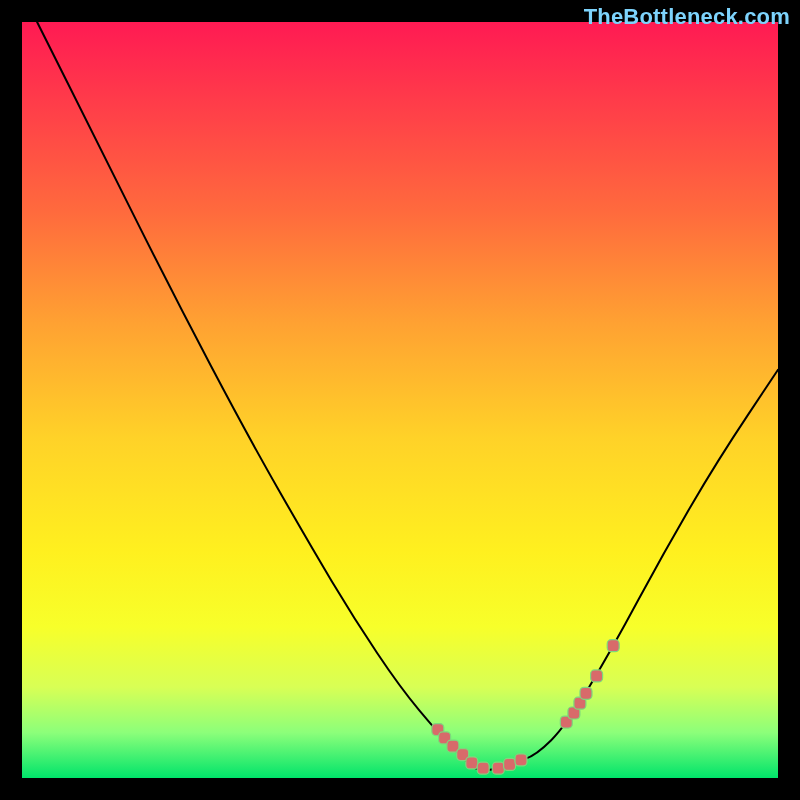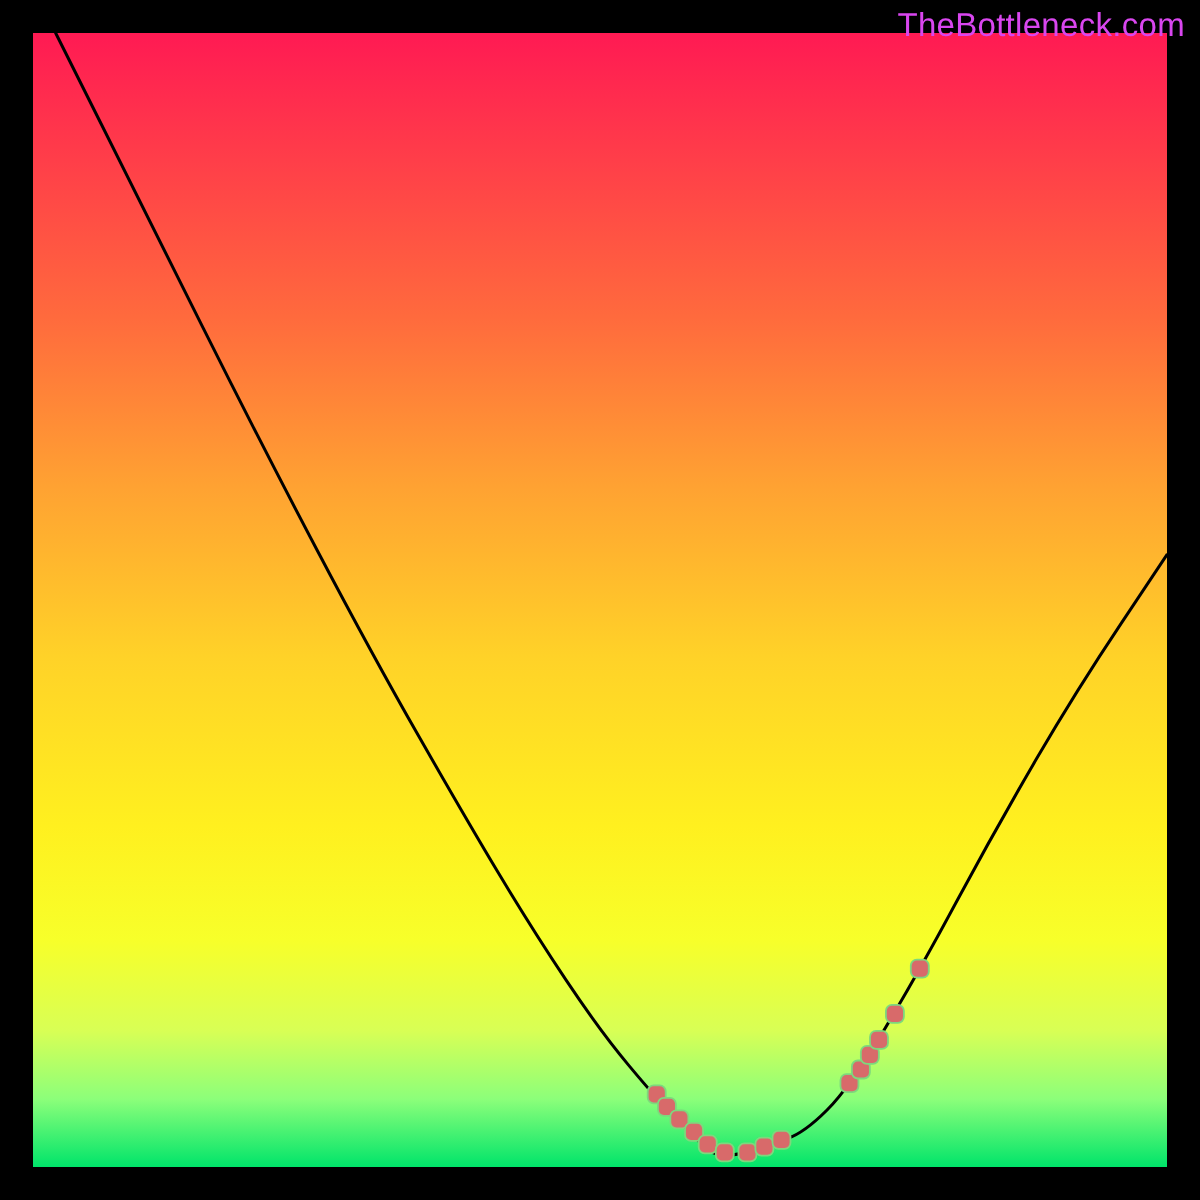--- a/index.html
+++ b/index.html
@@ -27,23 +27,23 @@
       #f7ff2a 80%,
       #d8ff55 88%,
       #8cff7a 94%,
       #00e46a 100%
     );
   }
   .watermark {
     position: absolute;
     top: 4px;
     right: 10px;
-    color: #d946ef;
+    color: #7dd3fc;
     font-size: 22px;
-    font-weight: 400;
+    font-weight: 700;
     letter-spacing: 0.2px;
     user-select: none;
   }
   svg.plot {
     position: absolute;
     left: 0;
     top: 0;
     width: 756px;
     height: 756px;
     overflow: visible;

